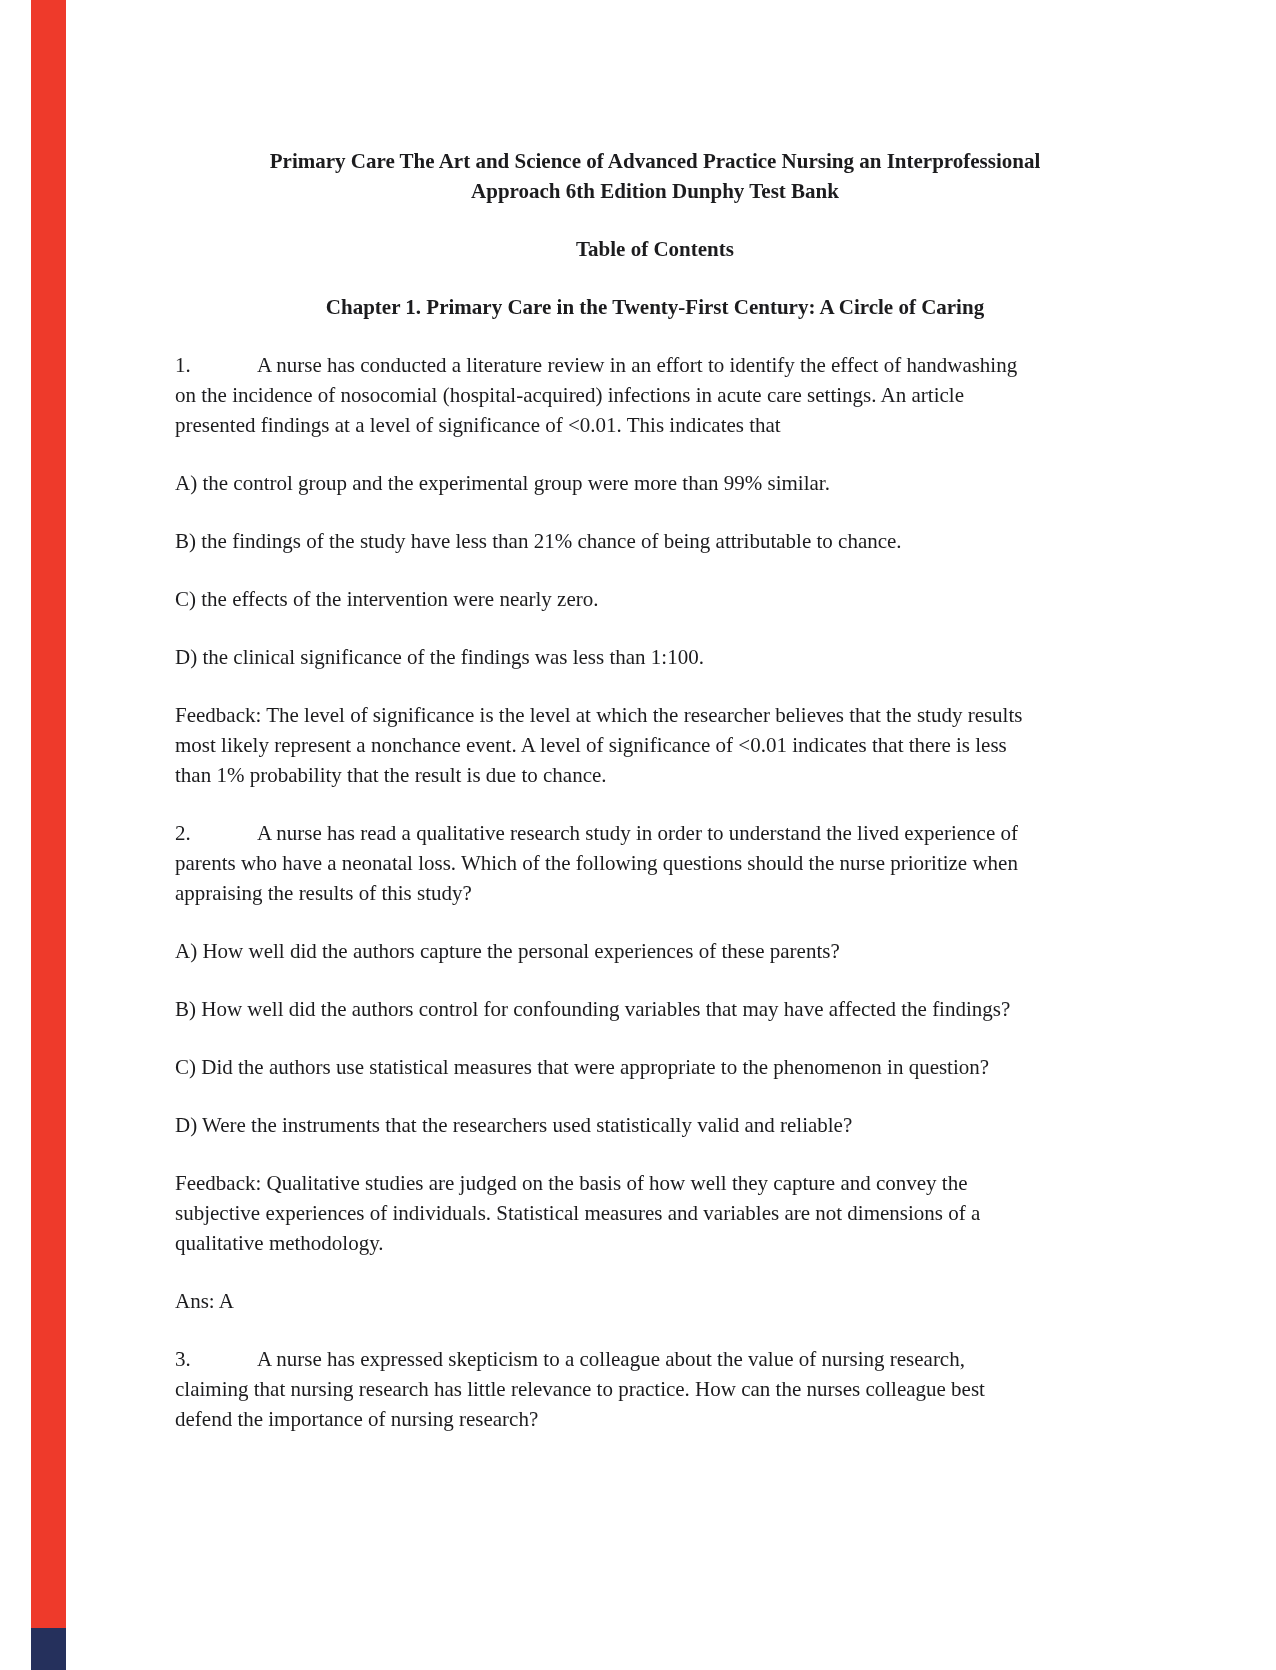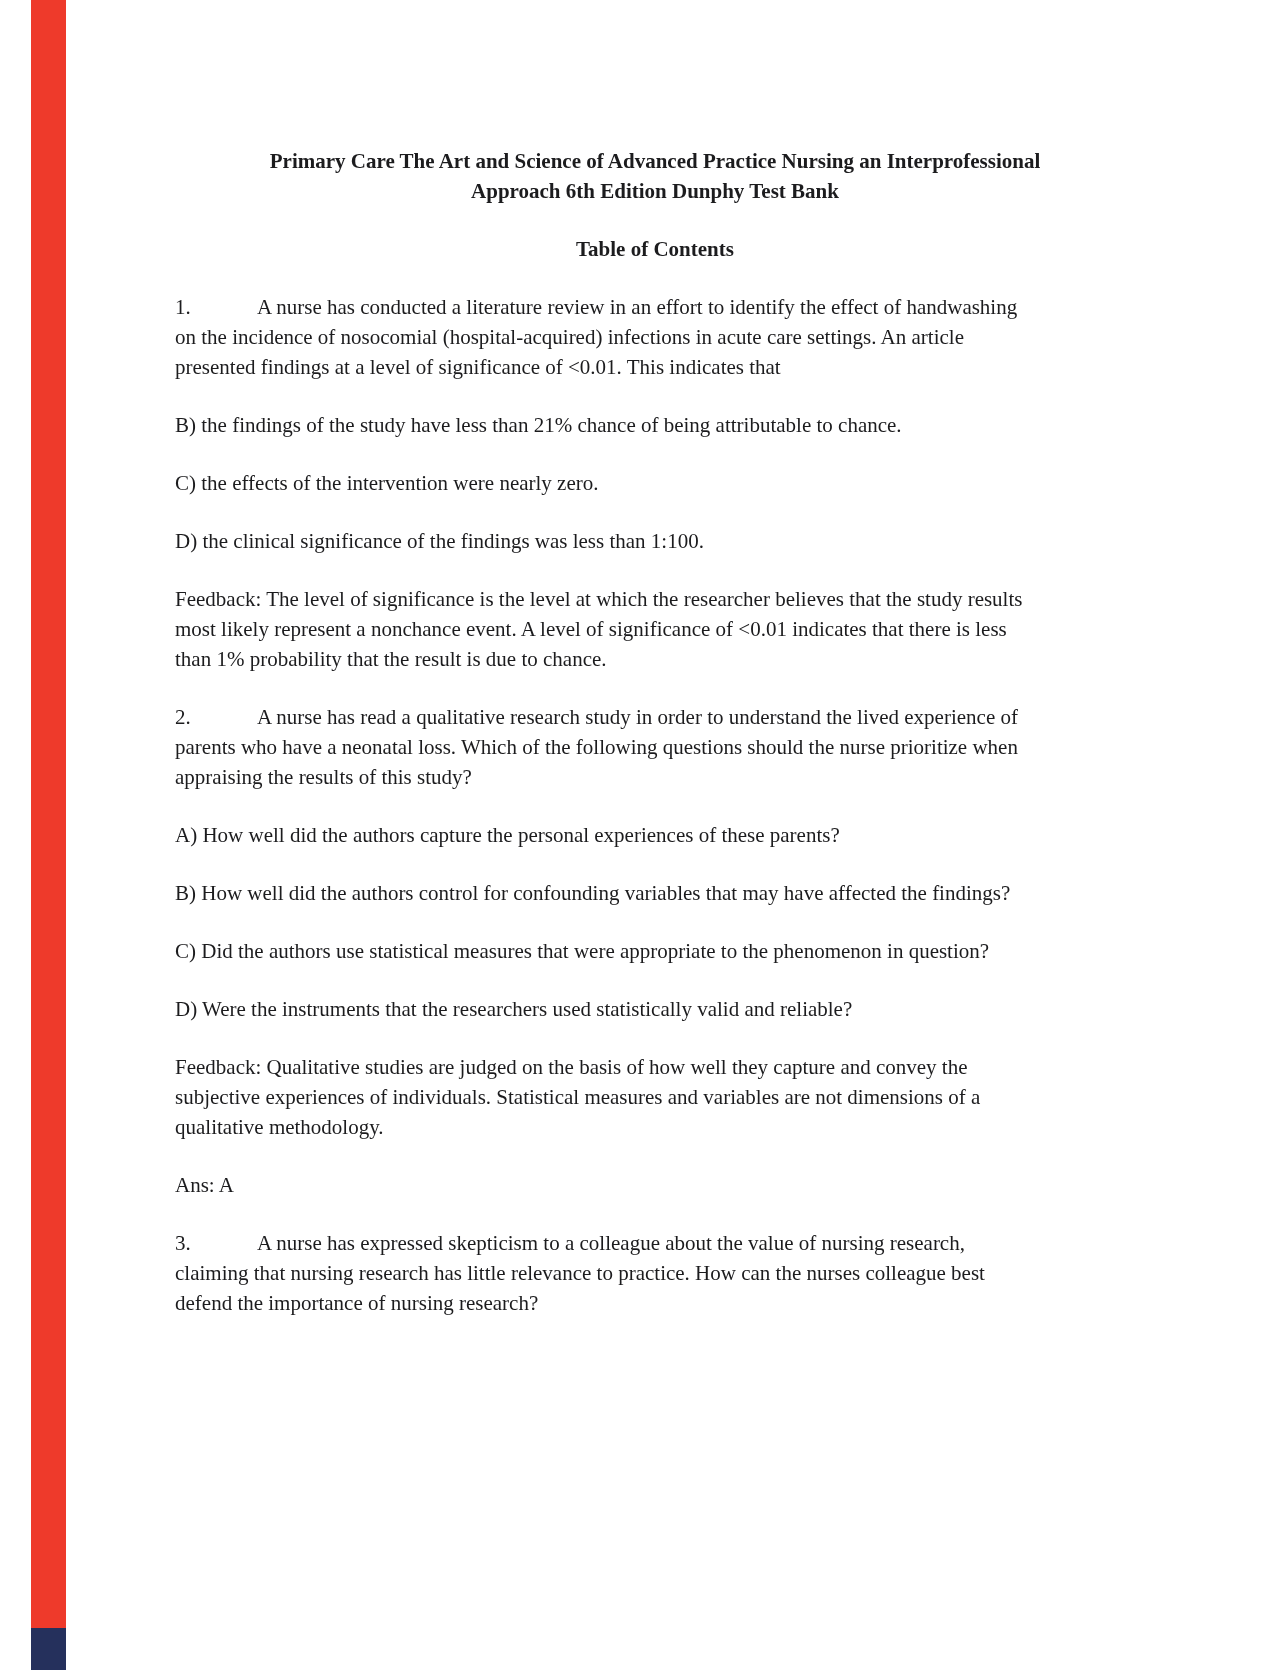--- a/index.html
+++ b/index.html
@@ -68,23 +68,25 @@
 
   <div class="content">
 
     <div class="heading">
       <div class="title-line">Primary Care The Art and Science of Advanced Practice Nursing an Interprofessional</div>
       <div class="title-line">Approach 6th Edition Dunphy Test Bank</div>
     </div>
 
     <div class="heading">Table of Contents</div>
 
+    <div class="heading">Chapter 1. Primary Care in the Twenty-First Century: A Circle of Caring</div>
 
     <section>
         <p class="para"><span class="qnum">1.</span>A nurse has conducted a literature review in an effort to identify the effect of handwashing<br>on the incidence of nosocomial (hospital-acquired) infections in acute care settings. An article<br>presented findings at a level of significance of &lt;0.01. This indicates that</p>
+        <p class="para">A) the control group and the experimental group were more than 99% similar.</p>
         <p class="para">B) the findings of the study have less than 21% chance of being attributable to chance.</p>
         <p class="para">C) the effects of the intervention were nearly zero.</p>
         <p class="para">D) the clinical significance of the findings was less than 1:100.</p>
         <p class="para">Feedback: The level of significance is the level at which the researcher believes that the study results<br>most likely represent a nonchance event. A level of significance of &lt;0.01 indicates that there is less<br>than 1% probability that the result is due to chance.</p>
         <p class="para"><span class="qnum">2.</span>A nurse has read a qualitative research study in order to understand the lived experience of<br>parents who have a neonatal loss. Which of the following questions should the nurse prioritize when<br>appraising the results of this study?</p>
         <p class="para">A) How well did the authors capture the personal experiences of these parents?</p>
         <p class="para">B) How well did the authors control for confounding variables that may have affected the findings?</p>
         <p class="para">C) Did the authors use statistical measures that were appropriate to the phenomenon in question?</p>
         <p class="para">D) Were the instruments that the researchers used statistically valid and reliable?</p>
         <p class="para">Feedback: Qualitative studies are judged on the basis of how well they capture and convey the<br>subjective experiences of individuals. Statistical measures and variables are not dimensions of a<br>qualitative methodology.</p>

